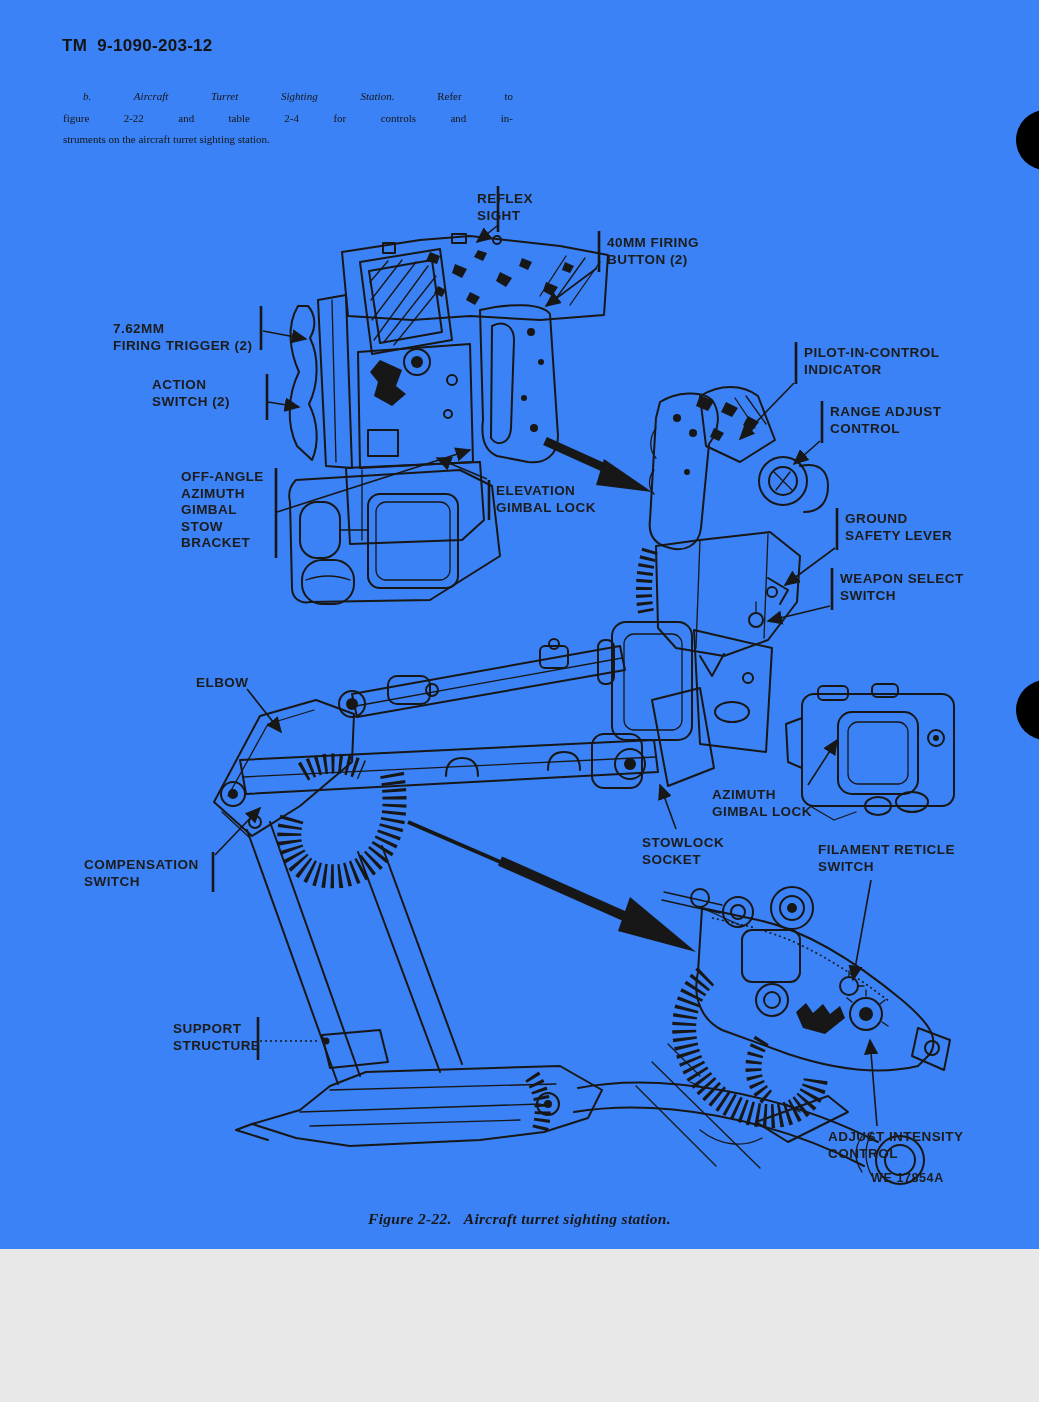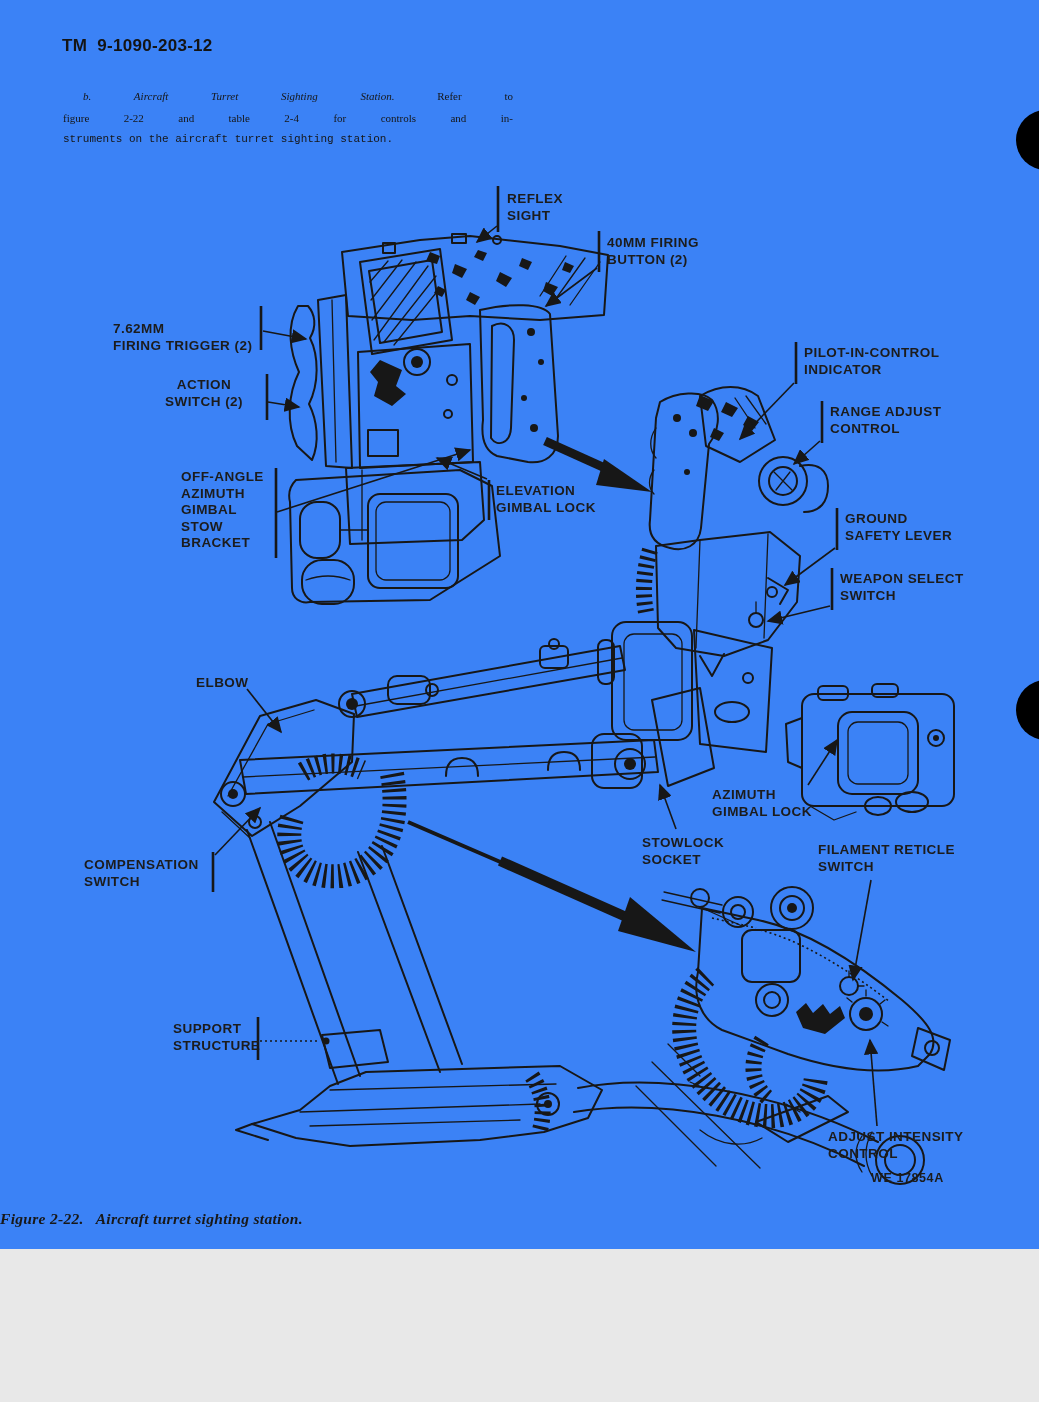--- a/index.html
+++ b/index.html
@@ -11,36 +11,36 @@
   .hdr{
     position:absolute;left:62px;top:36px;
     font:700 17px/20px "Liberation Sans",sans-serif;
     letter-spacing:.3px;white-space:pre;color:#141414;
   }
   .para{
     position:absolute;left:63px;top:86px;width:450px;
     font-family:"Liberation Serif",serif;font-size:11px;line-height:21.5px;color:#161616;
   }
   .pline{text-align:justify;text-align-last:justify;}
-  .pline.last{text-align:left;text-align-last:left;font-family:Liberation Mono, monospace;}
+  .pline.last{text-align:left;text-align-last:left;}
   .pline .ind{display:inline-block;width:20px;}
   .it{font-style:italic;}
   .fig-svg{position:absolute;left:0;top:0;z-index:1;}
   .callout{
     position:absolute;z-index:2;
     font:700 13.5px/16.5px "Liberation Sans",sans-serif;
     letter-spacing:.45px;white-space:pre-line;color:#1c1c1c;
   }
-  .callout.ra{text-align:center;}
+  .callout.ra{text-align:left;}
   .credit{
     position:absolute;left:871px;top:1171px;z-index:2;
     font:700 12.5px/15px "Liberation Sans",sans-serif;letter-spacing:.6px;color:#1c1c1c;text-align:right;
   }
   .caption{
-    position:absolute;left:0;top:1210px;width:1039px;z-index:2;
+    position:absolute;left:0;top:1210px;width:1039px;text-align:center;z-index:2;
     font-family:"Liberation Serif",serif;font-style:italic;font-weight:700;
     font-size:15.5px;color:#181818;letter-spacing:.3px;
   }
   .caption .cap-label{margin-right:12px;}
   .pageno{
     position:absolute;left:66px;top:1345px;z-index:2;
     font:700 16px/18px "Liberation Sans",sans-serif;letter-spacing:.3px;color:#121212;
   }
   
   .ln{stroke:#171717;fill:none;stroke-width:2;stroke-linecap:round;stroke-linejoin:round;}
@@ -269,21 +269,21 @@
       <line class="leader" x1="877" y1="1126" x2="870" y2="1040" marker-end="url(#ah)"></line>
       <line class="dots" x1="260" y1="1041" x2="320" y2="1041"></line>
       <circle class="fl" cx="326" cy="1041" r="3.5"></circle>
     </g>
 
     <circle cx="1046" cy="140" r="30" fill="#000"></circle>
     <circle cx="1046" cy="710" r="30" fill="#000"></circle>
     <circle cx="1046" cy="1281" r="30" fill="#000"></circle>
   </svg>
 
-  <div class="callout" style="left:507px;top:191px">REFLEX
+  <div class="callout" style="left:477px;top:191px">REFLEX
 SIGHT</div>
   <div class="callout" style="left:607px;top:235px">40MM FIRING
 BUTTON (2)</div>
   <div class="callout" style="left:113px;top:321px">7.62MM
 FIRING TRIGGER (2)</div>
   <div class="callout ra" style="left:152px;top:377px;width:104px">ACTION
 SWITCH (2)</div>
   <div class="callout" style="left:181px;top:469px">OFF-ANGLE
 AZIMUTH
 GIMBAL

